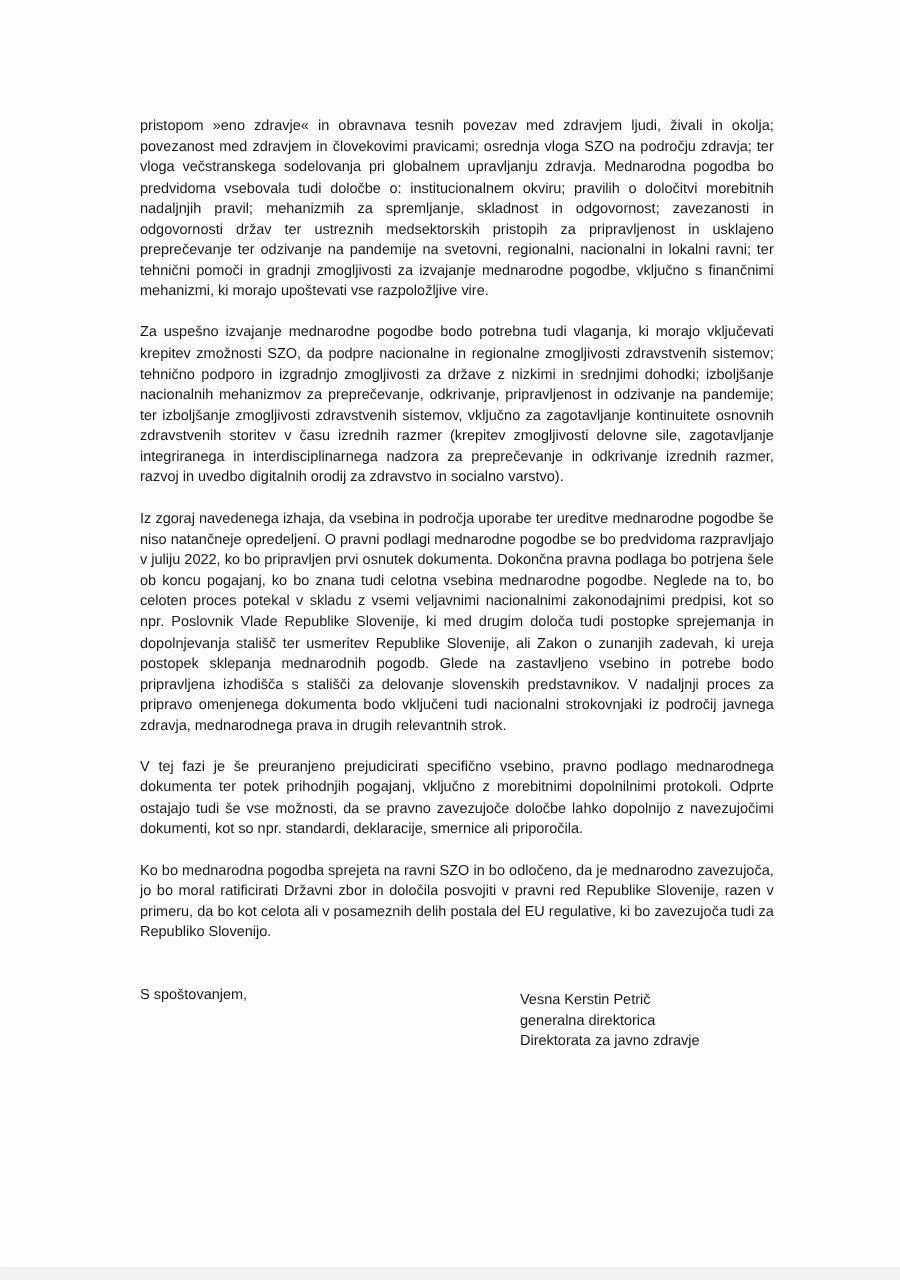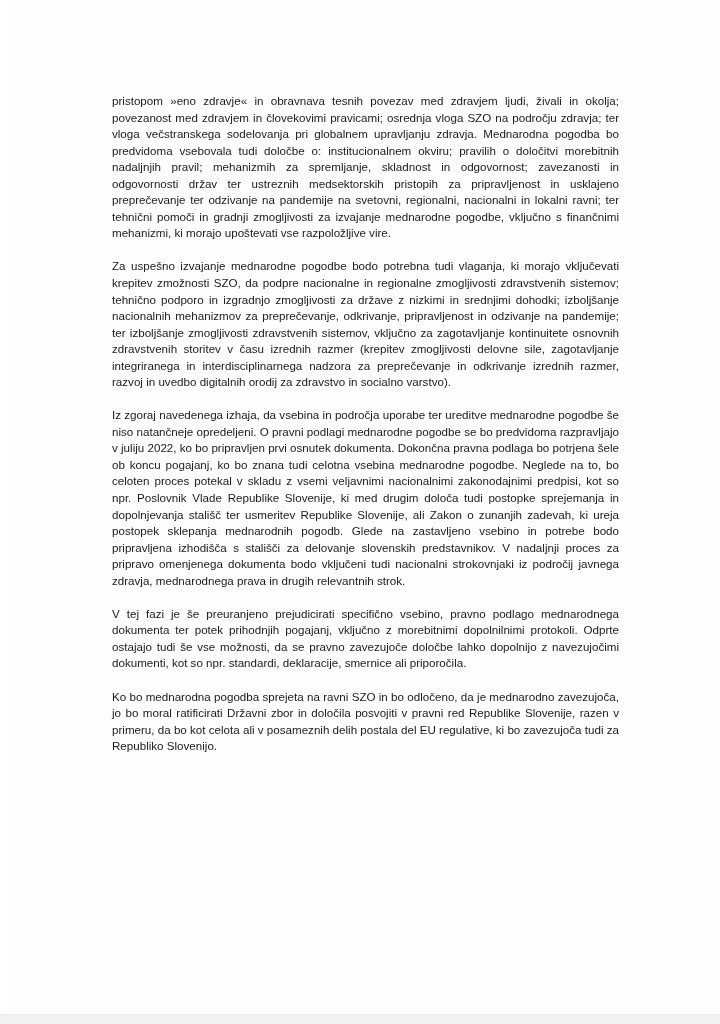--- a/index.html
+++ b/index.html
@@ -63,17 +63,23 @@
 </head>
 <body>
 
 <div class="page">
   <div class="content">
     <p class="para">pristopom »eno zdravje« in obravnava tesnih povezav med zdravjem ljudi, živali in okolja; povezanost med zdravjem in človekovimi pravicami; osrednja vloga SZO na področju zdravja; ter vloga večstranskega sodelovanja pri globalnem upravljanju zdravja. Mednarodna pogodba bo predvidoma vsebovala tudi določbe o: institucionalnem okviru; pravilih o določitvi morebitnih nadaljnjih pravil; mehanizmih za spremljanje, skladnost in odgovornost; zavezanosti in odgovornosti držav ter ustreznih medsektorskih pristopih za pripravljenost in usklajeno preprečevanje ter odzivanje na pandemije na svetovni, regionalni, nacionalni in lokalni ravni; ter tehnični pomoči in gradnji zmogljivosti za izvajanje mednarodne pogodbe, vključno s finančnimi mehanizmi, ki morajo upoštevati vse razpoložljive vire.</p>
     <p class="para">Za uspešno izvajanje mednarodne pogodbe bodo potrebna tudi vlaganja, ki morajo vključevati krepitev zmožnosti SZO, da podpre nacionalne in regionalne zmogljivosti zdravstvenih sistemov; tehnično podporo in izgradnjo zmogljivosti za države z nizkimi in srednjimi dohodki; izboljšanje nacionalnih mehanizmov za preprečevanje, odkrivanje, pripravljenost in odzivanje na pandemije; ter izboljšanje zmogljivosti zdravstvenih sistemov, vključno za zagotavljanje kontinuitete osnovnih zdravstvenih storitev v času izrednih razmer (krepitev zmogljivosti delovne sile, zagotavljanje integriranega in interdisciplinarnega nadzora za preprečevanje in odkrivanje izrednih razmer, razvoj in uvedbo digitalnih orodij za zdravstvo in socialno varstvo).</p>
     <p class="para">Iz zgoraj navedenega izhaja, da vsebina in področja uporabe ter ureditve mednarodne pogodbe še niso natančneje opredeljeni. O pravni podlagi mednarodne pogodbe se bo predvidoma razpravljajo v juliju 2022, ko bo pripravljen prvi osnutek dokumenta. Dokončna pravna podlaga bo potrjena šele ob koncu pogajanj, ko bo znana tudi celotna vsebina mednarodne pogodbe. Neglede na to, bo celoten proces potekal v skladu z vsemi veljavnimi nacionalnimi zakonodajnimi predpisi, kot so npr. Poslovnik Vlade Republike Slovenije, ki med drugim določa tudi postopke sprejemanja in dopolnjevanja stališč ter usmeritev Republike Slovenije, ali Zakon o zunanjih zadevah, ki ureja postopek sklepanja mednarodnih pogodb. Glede na zastavljeno vsebino in potrebe bodo pripravljena izhodišča s stališči za delovanje slovenskih predstavnikov. V nadaljnji proces za pripravo omenjenega dokumenta bodo vključeni tudi nacionalni strokovnjaki iz področij javnega zdravja, mednarodnega prava in drugih relevantnih strok.</p>
     <p class="para">V tej fazi je še preuranjeno prejudicirati specifično vsebino, pravno podlago mednarodnega dokumenta ter potek prihodnjih pogajanj, vključno z morebitnimi dopolnilnimi protokoli. Odprte ostajajo tudi še vse možnosti, da se pravno zavezujoče določbe lahko dopolnijo z navezujočimi dokumenti, kot so npr. standardi, deklaracije, smernice ali priporočila.</p>
     <p class="para">Ko bo mednarodna pogodba sprejeta na ravni SZO in bo odločeno, da je mednarodno zavezujoča, jo bo moral ratificirati Državni zbor in določila posvojiti v pravni red Republike Slovenije, razen v primeru, da bo kot celota ali v posameznih delih postala del EU regulative, ki bo zavezujoča tudi za Republiko Slovenijo.</p>
+    <p class="closing">S spoštovanjem,</p>
   </div>
 
+  <div class="signature">
+    <div>Vesna Kerstin Petrič</div>
+    <div>generalna direktorica</div>
+    <div>Direktorata za javno zdravje</div>
+  </div>
 </div>
 
 <div class="bottom-strip"></div>
 
 </body></html>

